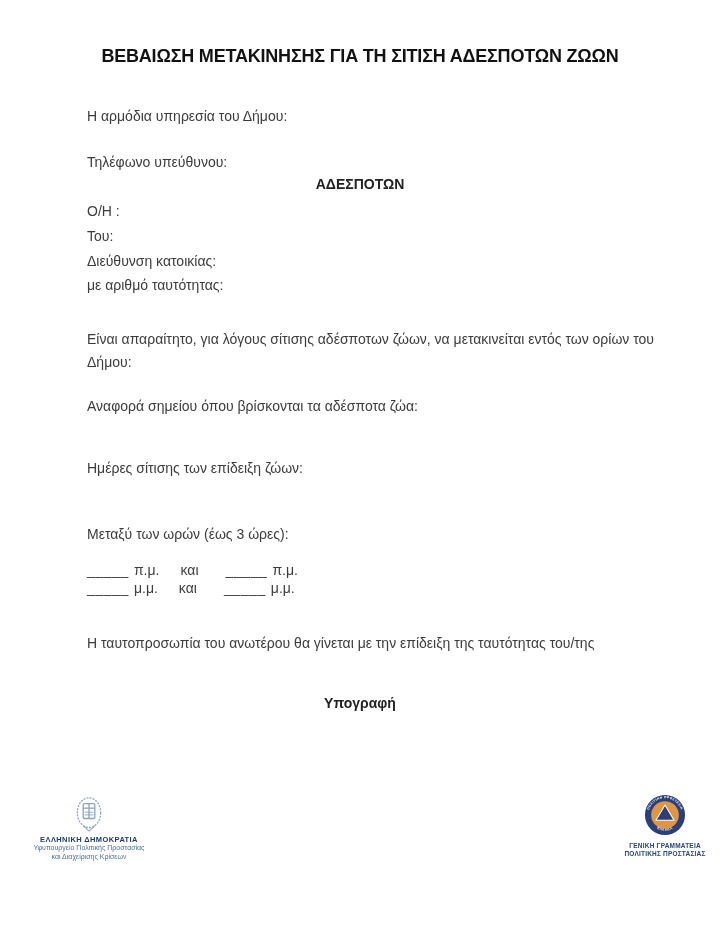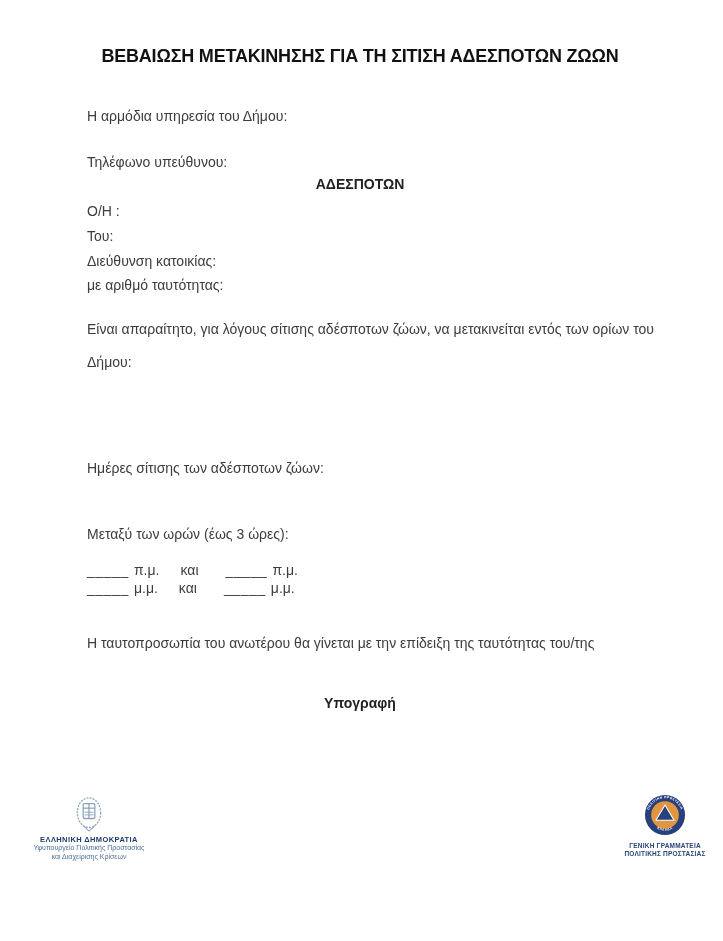--- a/index.html
+++ b/index.html
@@ -16,21 +16,21 @@
   .doc-title{top:47px;font-size:18px;font-weight:bold;color:#121212;letter-spacing:-0.2px;}
   .heading-bold{font-size:14px;font-weight:bold;color:#222;}
   .muni-0{top:107px;}
   .muni-1{top:130px;}
   .muni-2{top:153px;}
   .certifies{top:175px;}
   .person-0{top:202px;}
   .person-1{top:227px;}
   .person-2{top:252px;}
   .person-3{top:276px;}
-  .purpose-0{top:320px;text-align:center;}
+  .purpose-0{top:330px;text-align:center;}
   .purpose-1{top:353px;}
   .location{top:397px;}
   .days{top:459px;}
   .hours{top:525px;}
   .time-row{display:flex;align-items:baseline;}
   .time-row-0{top:561px;}
   .time-row-1{top:579px;}
   .t-blank{letter-spacing:0.6px;}
   .t-unit{margin-left:5px;}
   .t-conj{margin-left:21px;}
@@ -73,22 +73,23 @@
   <div class="abs centered certifies heading-bold">ΑΔΕΣΠΟΤΩΝ</div>
 
   <div class="abs person-0">Ο/Η :</div>
   <div class="abs person-1">Του:</div>
   <div class="abs person-2">Διεύθυνση κατοικίας:</div>
   <div class="abs person-3">με αριθμό ταυτότητας:</div>
 
   <div class="abs purpose-0">Είναι απαραίτητο, για λόγους σίτισης αδέσποτων ζώων, να μετακινείται εντός των ορίων του</div>
   <div class="abs purpose-1">Δήμου:</div>
 
+  <div class="abs location">Αναφορά σημείου όπου βρίσκονται τα αδέσποτα ζώα:</div>
 
-  <div class="abs days">Ημέρες σίτισης των αδέσποτων ζώων:</div>
+  <div class="abs days">Ημέρες σίτισης των επίδειξη ζώων:</div>
 
   <div class="abs hours">Μεταξύ των ωρών (έως 3 ώρες):</div>
 
   <div class="abs time-row time-row-0">
     <span class="t-blank">_____</span>
     <span class="t-unit">π.μ.</span>
     <span class="t-conj">και</span>
     <span class="t-blank t-blank2">_____</span>
     <span class="t-unit">π.μ.</span>
   </div>

